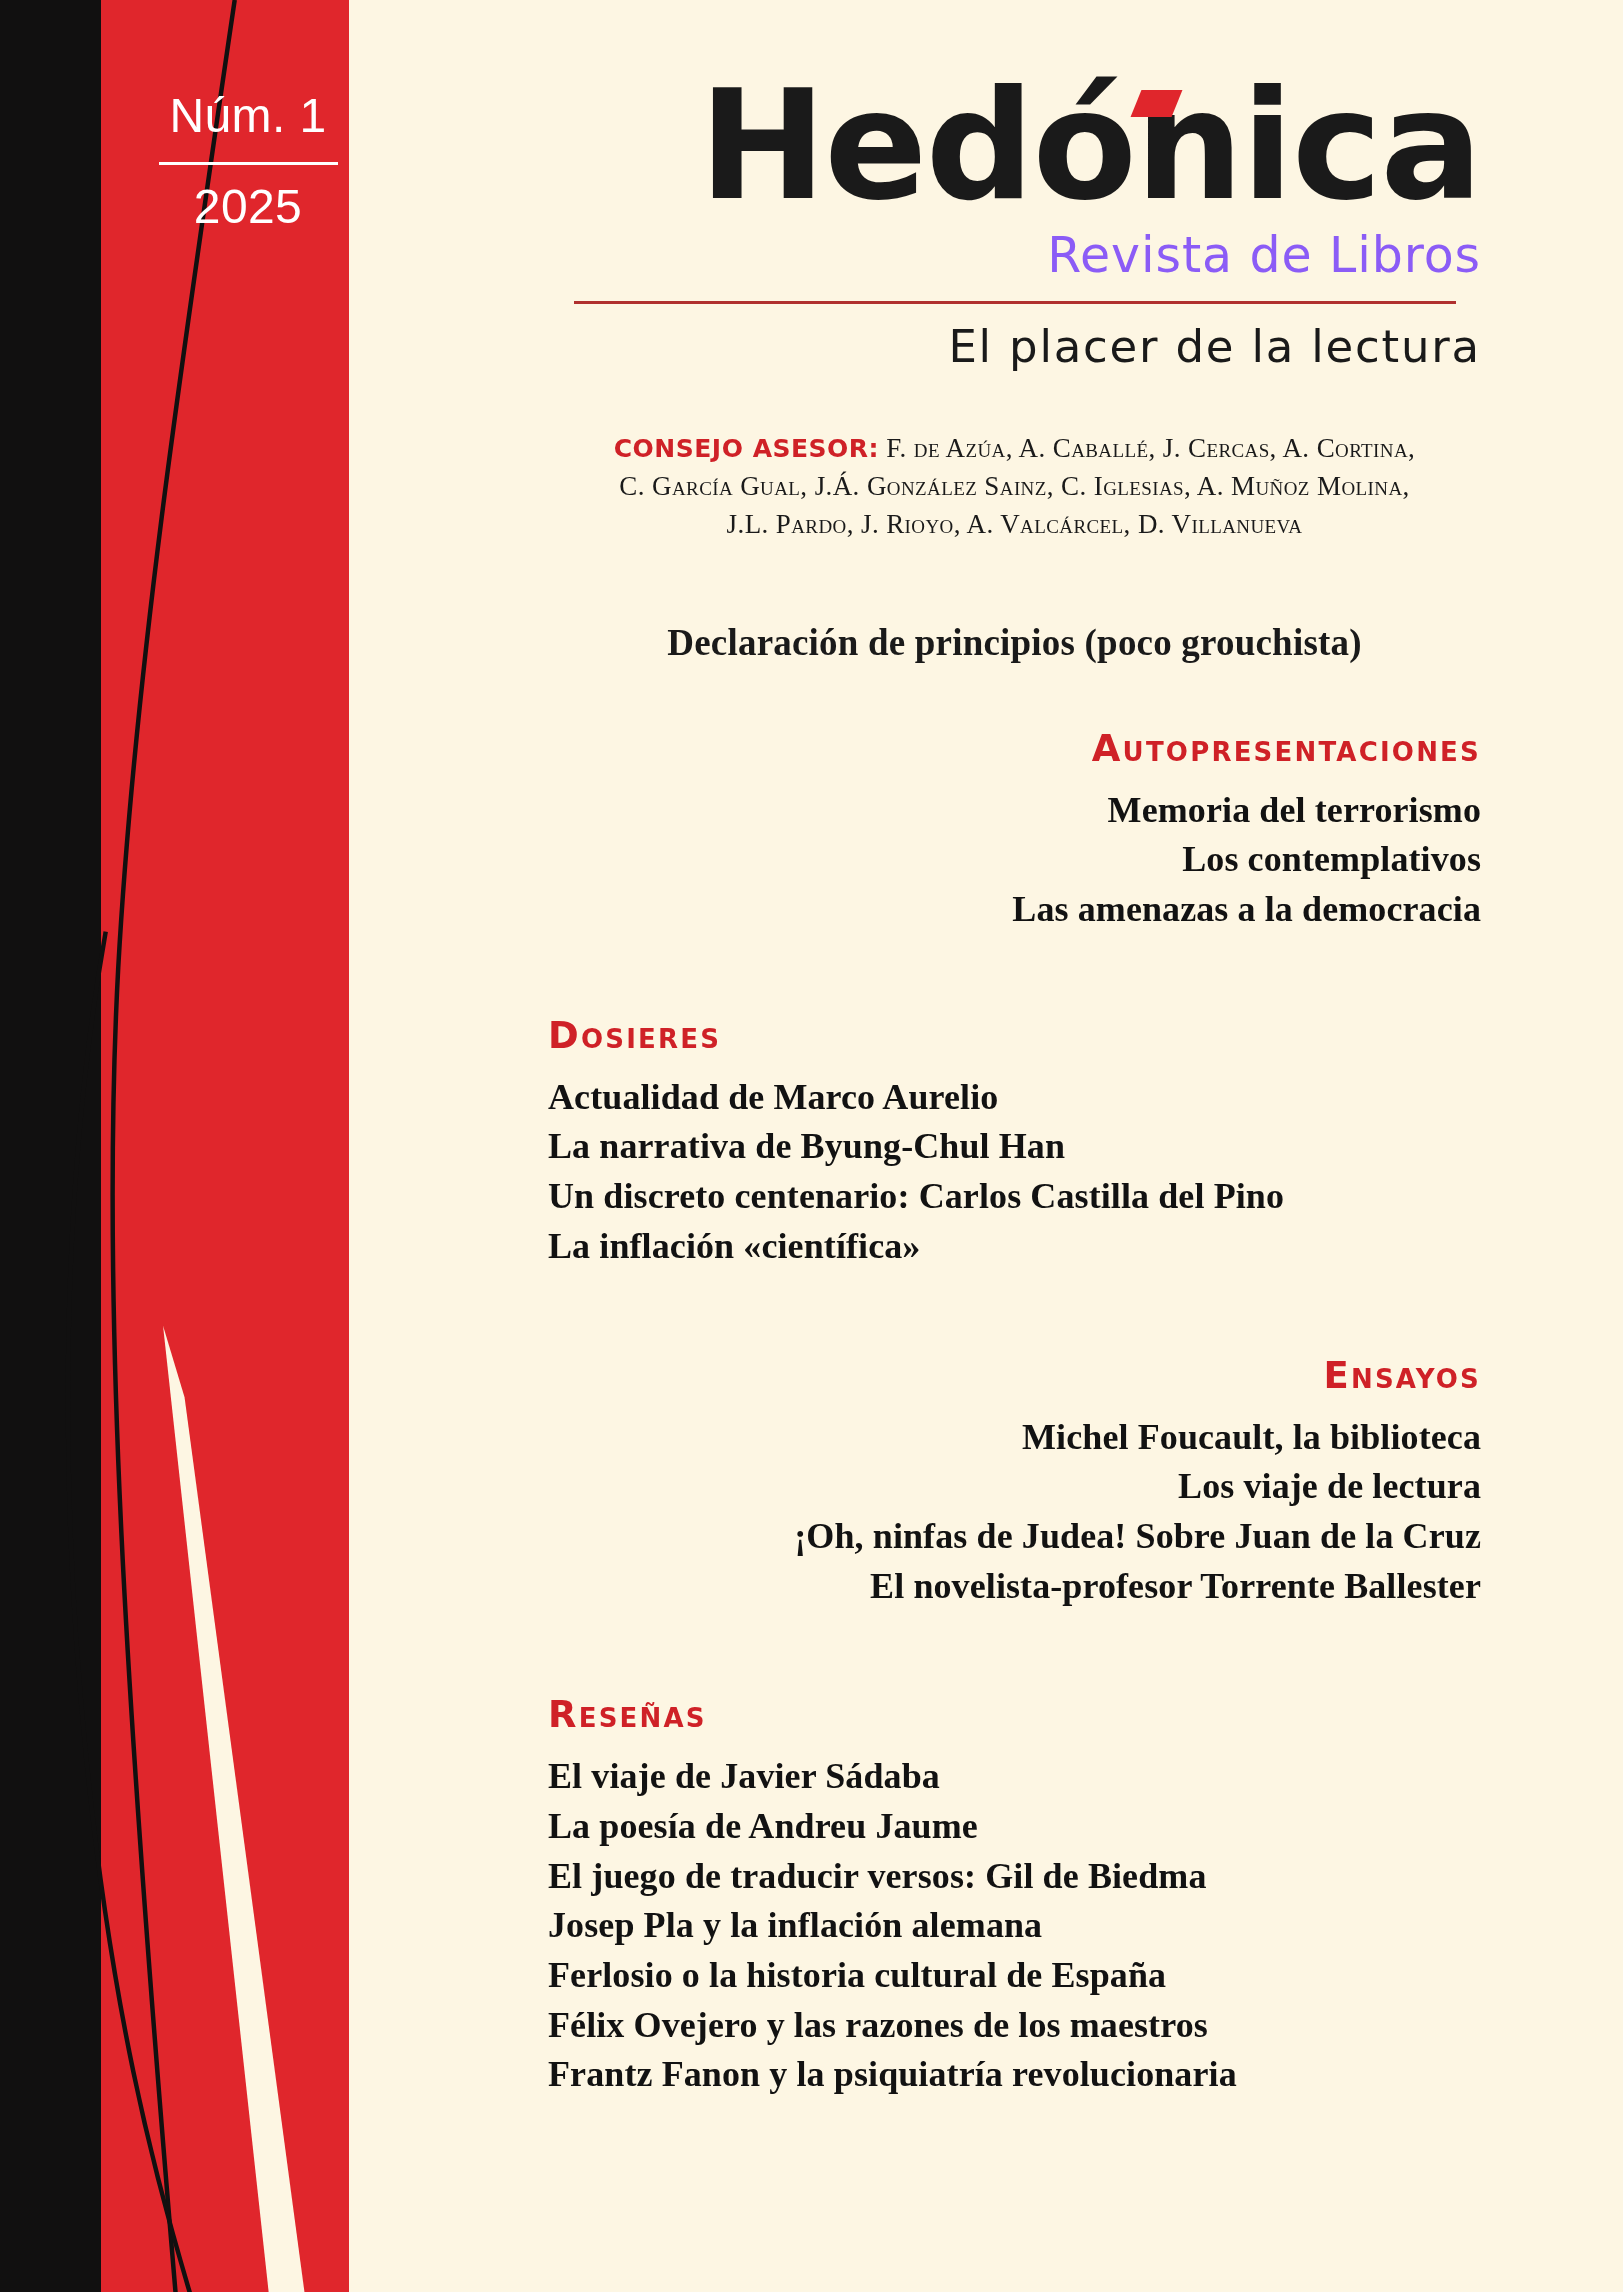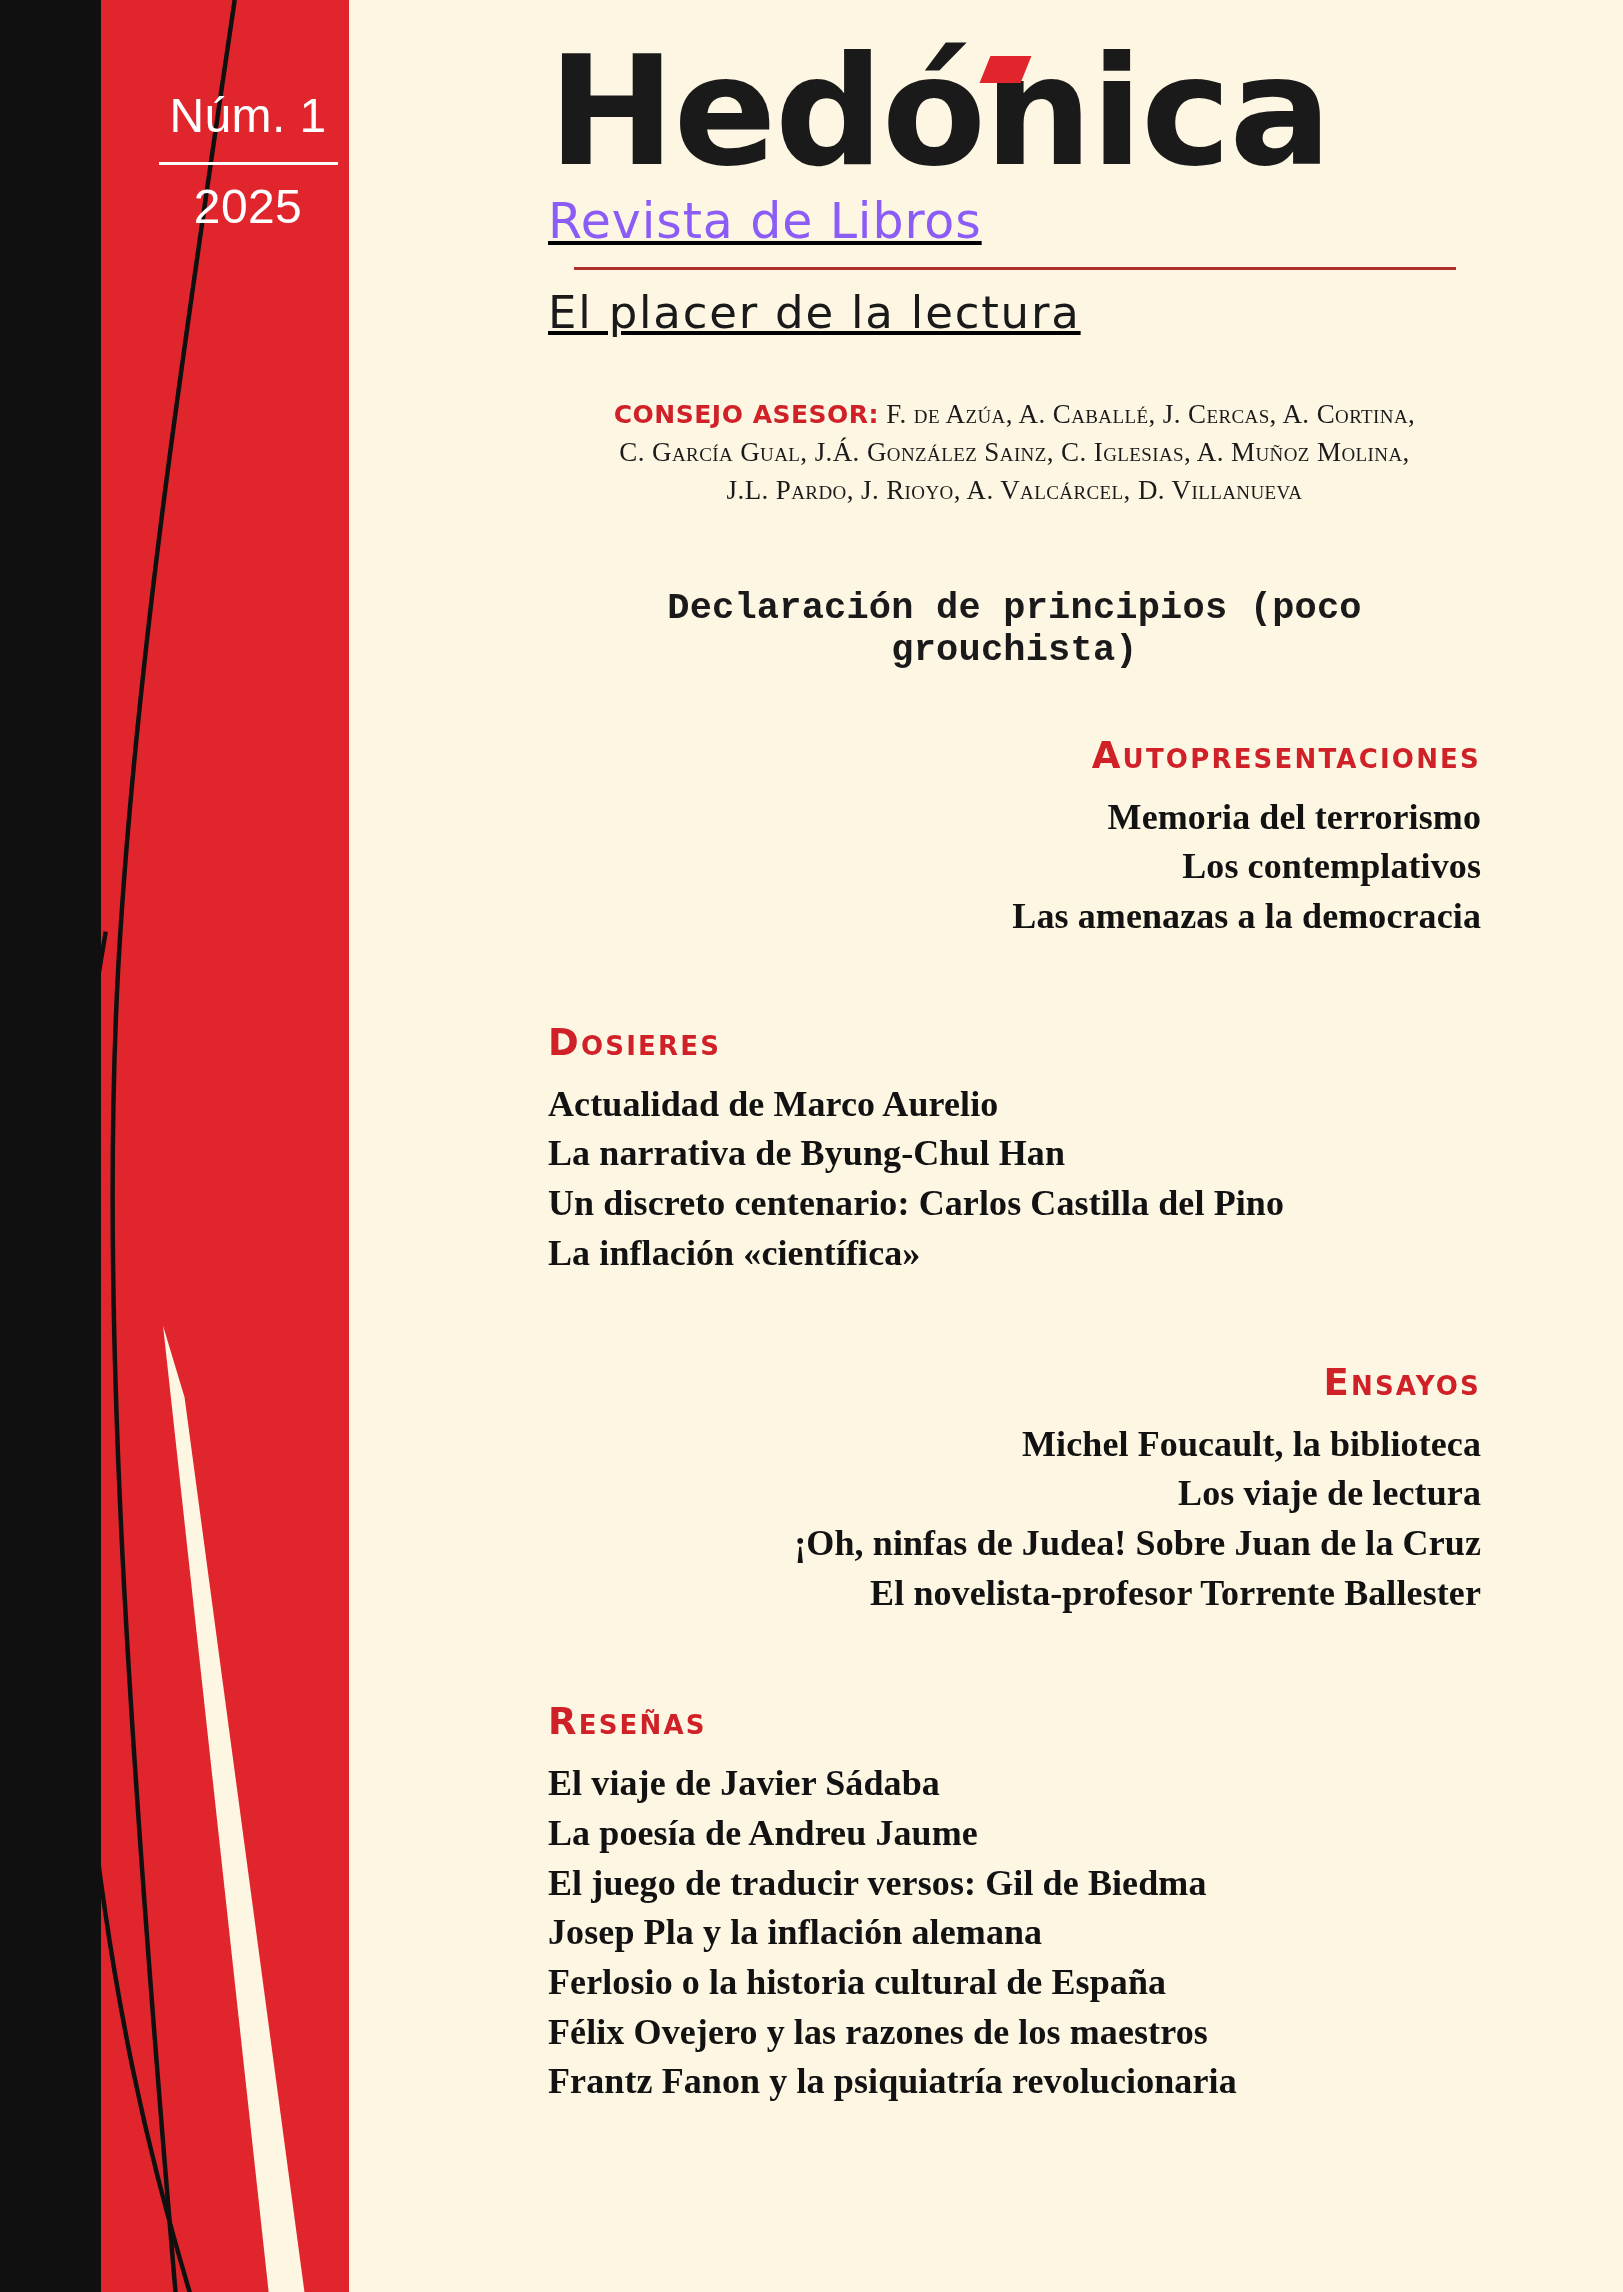--- a/index.html
+++ b/index.html
@@ -81,23 +81,22 @@
     background: #ffffff;
     margin: 19.7px auto 16px auto;
   }
   .issue-year {
     font-size: 48px;
     letter-spacing: 0.4px;
     line-height: 1.1;
   }
   
   .masthead {
-    padding-top: 36px;
-    text-align: left;
-    text-decoration: underline;
+    padding-top: 70px;
+    text-align: right;
   }
   .logo-wrap {
     position: relative;
     display: inline-block;
   }
   .logo {
     font-family: "DejaVu Sans", sans-serif;
     font-weight: bold;
     font-size: 152px;
     letter-spacing: -1.8px;
@@ -155,21 +154,20 @@
     color: #cf2127;
   }
   
   .declaration {
     margin-top: 77px;
     text-align: center;
     font-size: 37px;
     font-weight: bold;
     color: #1a1a1a;
     letter-spacing: 0.2px;
-    font-family: Liberation Mono, monospace;
   }
   
   .section {
     margin-top: 64px;
   }
   .section.right { text-align: right; }
   .section.left  { text-align: left; }
   .section-title {
     font-family: "DejaVu Sans", sans-serif;
     font-weight: bold;

